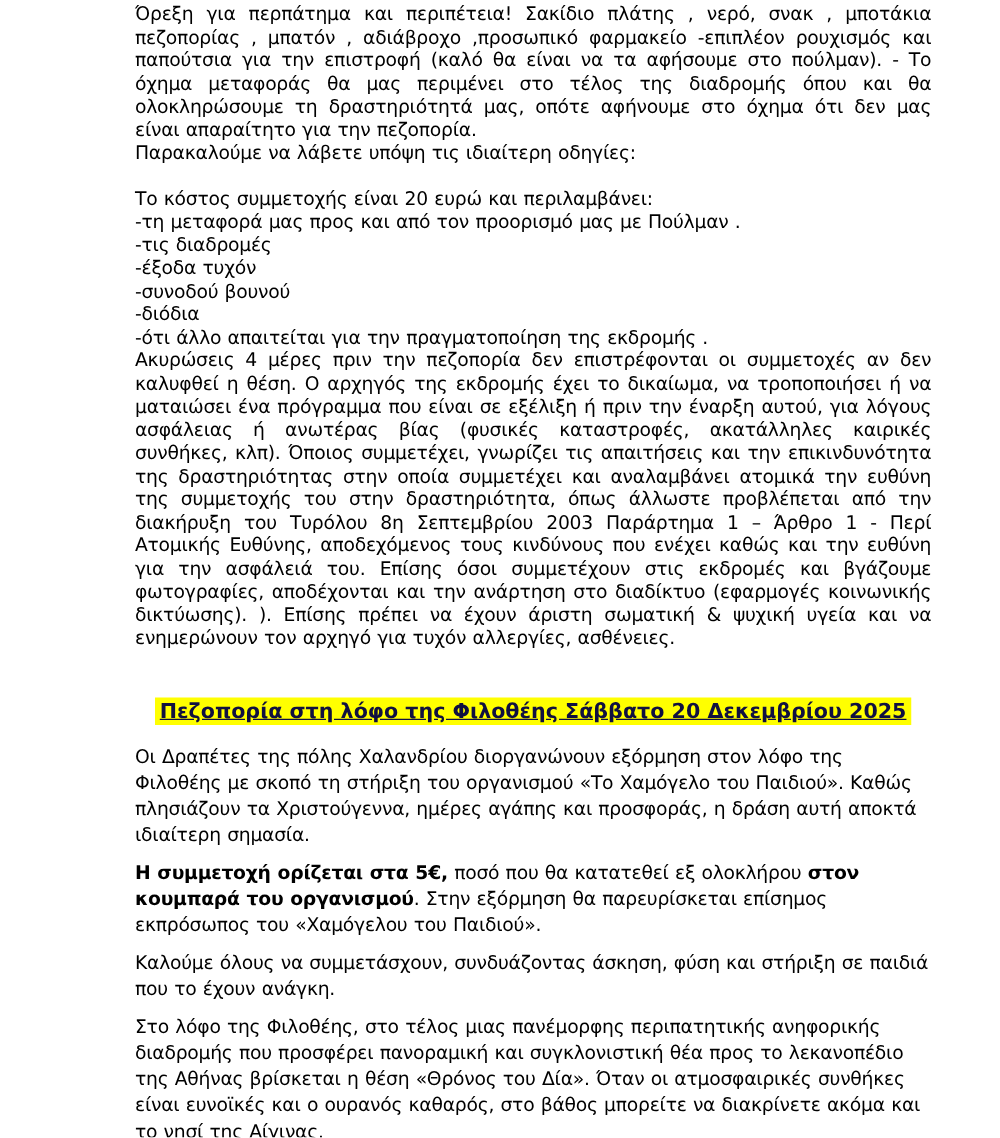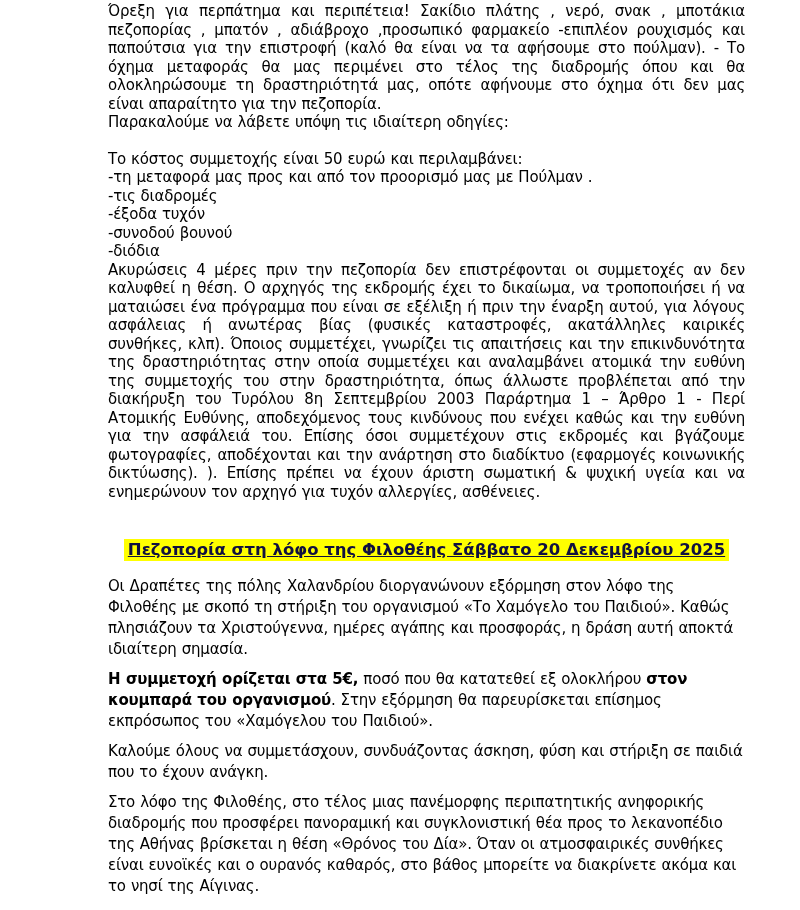--- a/index.html
+++ b/index.html
@@ -57,27 +57,28 @@
 </head>
 <body>
 
 <div class="page">
   <div class="content">
 
     <p class="body justify">Όρεξη για περπάτημα και περιπέτεια! Σακίδιο πλάτης , νερό, σνακ , μποτάκια πεζοπορίας , μπατόν , αδιάβροχο ,προσωπικό φαρμακείο -επιπλέον ρουχισμός και παπούτσια για την επιστροφή (καλό θα είναι να τα αφήσουμε στο πούλμαν). - Το όχημα μεταφοράς θα μας περιμένει στο τέλος της διαδρομής όπου και θα ολοκληρώσουμε τη δραστηριότητά μας, οπότε αφήνουμε στο όχημα ότι δεν μας είναι απαραίτητο για την πεζοπορία.</p>
 
     <p class="body">Παρακαλούμε να λάβετε υπόψη τις ιδιαίτερη οδηγίες:</p>
 
-    <p class="body gap-above">Το κόστος συμμετοχής είναι 50 ευρώ και περιλαμβάνει:</p>
+    <p class="body gap-above">Το κόστος συμμετοχής είναι 20 ευρώ και περιλαμβάνει:</p>
 
     <p class="body">-τη μεταφορά μας προς και από τον προορισμό μας με Πούλμαν .</p>
     <p class="body">-τις διαδρομές</p>
     <p class="body">-έξοδα τυχόν</p>
     <p class="body">-συνοδού βουνού</p>
     <p class="body">-διόδια</p>
+    <p class="body">-ότι άλλο απαιτείται για την πραγματοποίηση της εκδρομής .</p>
 
     <p class="body justify">Ακυρώσεις 4 μέρες πριν την πεζοπορία δεν επιστρέφονται οι συμμετοχές αν δεν καλυφθεί η θέση. Ο αρχηγός της εκδρομής έχει το δικαίωμα, να τροποποιήσει ή να ματαιώσει ένα πρόγραμμα που είναι σε εξέλιξη ή πριν την έναρξη αυτού, για λόγους ασφάλειας ή ανωτέρας βίας (φυσικές καταστροφές, ακατάλληλες καιρικές συνθήκες, κλπ). Όποιος συμμετέχει, γνωρίζει τις απαιτήσεις και την επικινδυνότητα της δραστηριότητας στην οποία συμμετέχει και αναλαμβάνει ατομικά την ευθύνη της συμμετοχής του στην δραστηριότητα, όπως άλλωστε προβλέπεται από την διακήρυξη του Τυρόλου 8η Σεπτεμβρίου 2003 Παράρτημα 1 – Άρθρο 1 - Περί Ατομικής Ευθύνης, αποδεχόμενος τους κινδύνους που ενέχει καθώς και την ευθύνη για την ασφάλειά του. Επίσης όσοι συμμετέχουν στις εκδρομές και βγάζουμε φωτογραφίες, αποδέχονται και την ανάρτηση στο διαδίκτυο (εφαρμογές κοινωνικής δικτύωσης). ). Επίσης πρέπει να έχουν άριστη σωματική &amp; ψυχική υγεία και να ενημερώνουν τον αρχηγό για τυχόν αλλεργίες, ασθένειες.</p>
 
     <h2 class="event-title">
       <span class="highlight">Πεζοπορία στη λόφο της Φιλοθέης Σάββατο 20 Δεκεμβρίου 2025</span>
     </h2>
 
     <p class="body lower">Οι Δραπέτες της πόλης Χαλανδρίου διοργανώνουν εξόρμηση στον λόφο της Φιλοθέης με σκοπό τη στήριξη του οργανισμού «Το Χαμόγελο του Παιδιού». Καθώς πλησιάζουν τα Χριστούγεννα, ημέρες αγάπης και προσφοράς, η δράση αυτή αποκτά ιδιαίτερη σημασία.</p>
 
     <p class="body lower"><strong class="inline-bold">Η συμμετοχή ορίζεται στα 5€,</strong><span> ποσό που θα κατατεθεί εξ ολοκλήρου </span><strong class="inline-bold">στον κουμπαρά του οργανισμού</strong><span>. Στην εξόρμηση θα παρευρίσκεται επίσημος εκπρόσωπος του «Χαμόγελου του Παιδιού».</span></p>

